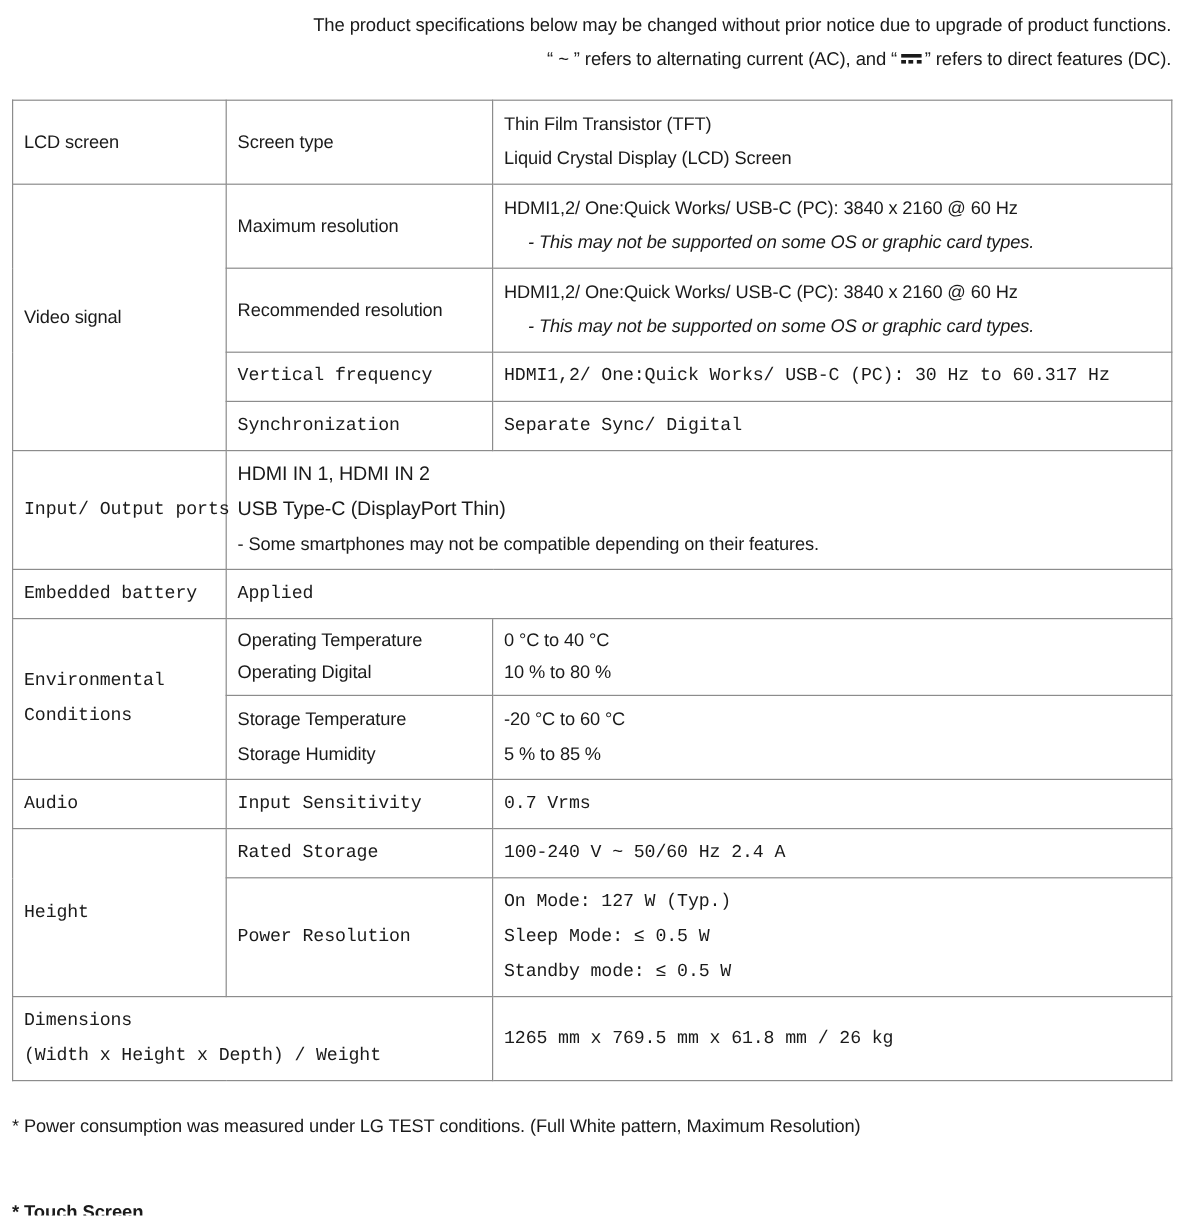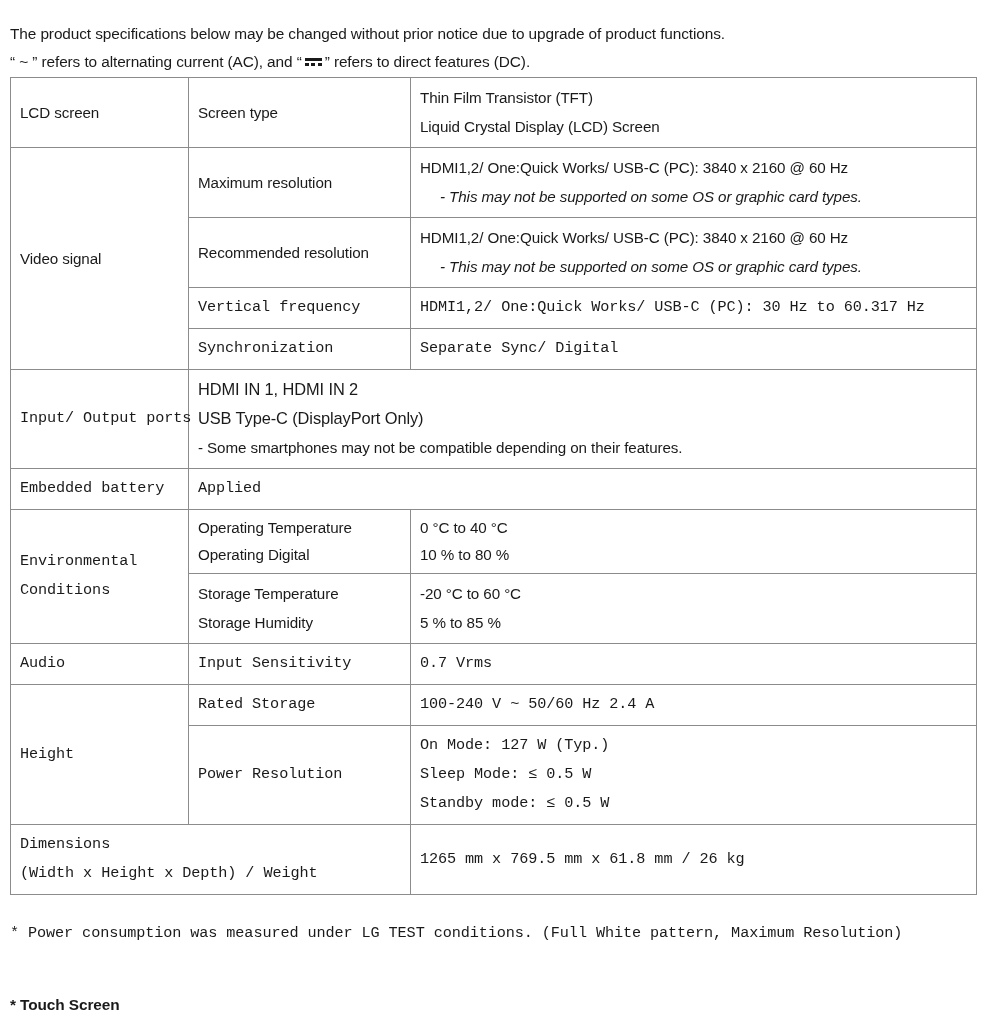--- a/index.html
+++ b/index.html
@@ -17,21 +17,22 @@
   .page {
     position: relative;
     width: 986px;
     height: 1013px;
     box-sizing: border-box;
     padding: 0 10px;
   }
 
   
   .intro {
-    padding-top: 20px;
+    padding-top: 8px;
+    text-align: right;
   }
   .intro-line {
     font-size: 15.4px;
     line-height: 28px;
     letter-spacing: -0.1px;
     white-space: nowrap;
   }
   .dc-sym {
     display: inline-block;
     width: 17px;
@@ -95,30 +96,29 @@
     font-size: 16.4px;
   }
   td.vmid { vertical-align: middle; font-family: Liberation Mono, monospace; }
   td.vtop { vertical-align: top; }
 
   
   .spec-main col.c1 { width: 178px; }
   .spec-main col.c2 { width: 222px; }
   .spec-main col.c3 { width: 566px; }
 
-  .tbl-wrap-main { margin-top: 1px; }
+  .tbl-wrap-main { margin-top: 19px; }
 
   
   .footnote {
     font-size: 15.2px;
     line-height: 24px;
     letter-spacing: -0.1px;
     margin-top: 26px;
     white-space: nowrap;
-    font-family: Liberation Mono, monospace;
   }
   .touch-heading {
     font-size: 15.4px;
     font-weight: bold;
     line-height: 24px;
     letter-spacing: -0.1px;
     margin-top: 48px;
   }
 </style>
 </head>
@@ -200,21 +200,21 @@
           </td>
         </tr>
 
         <tr>
           <td class="vmid">
             <div class="cell"><span class="ln">Input/ Output ports</span></div>
           </td>
           <td class="vtop" colspan="2">
             <div class="cell">
               <div class="ln big">HDMI IN 1, HDMI IN 2</div>
-              <div class="ln big">USB Type-C (DisplayPort Only)</div>
+              <div class="ln big">USB Type-C (DisplayPort Thin)</div>
               <div class="ln">-  Some smartphones may not be compatible depending on their features.</div>
             </div>
           </td>
         </tr>
 
         <tr>
           <td class="vmid">
             <div class="cell"><span class="ln">Embedded battery</span></div>
           </td>
           <td class="vmid" colspan="2">

